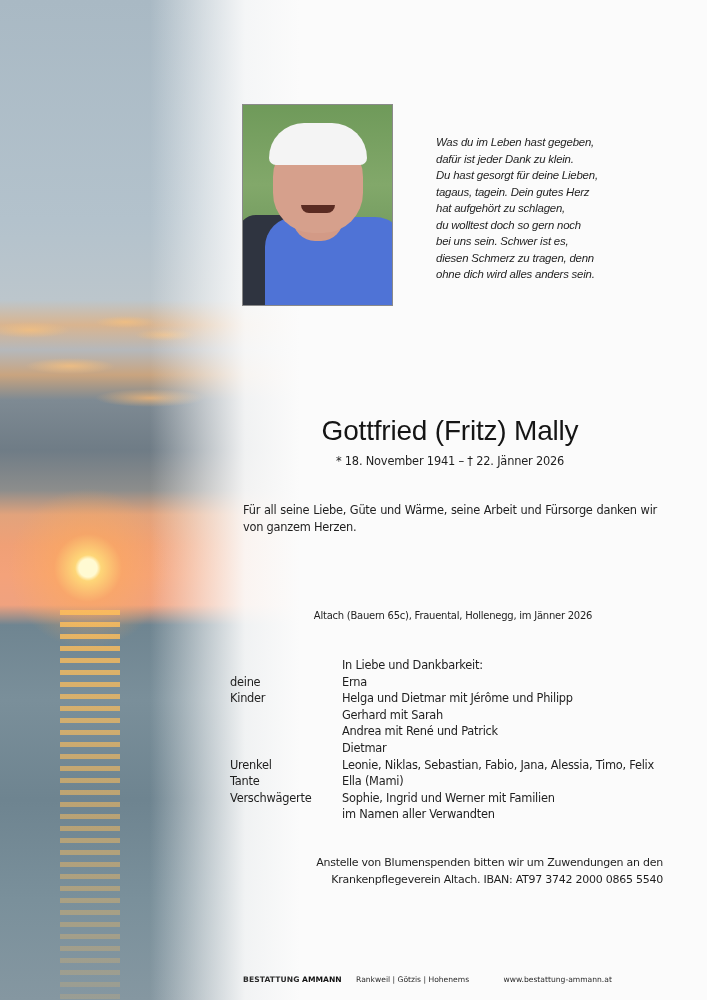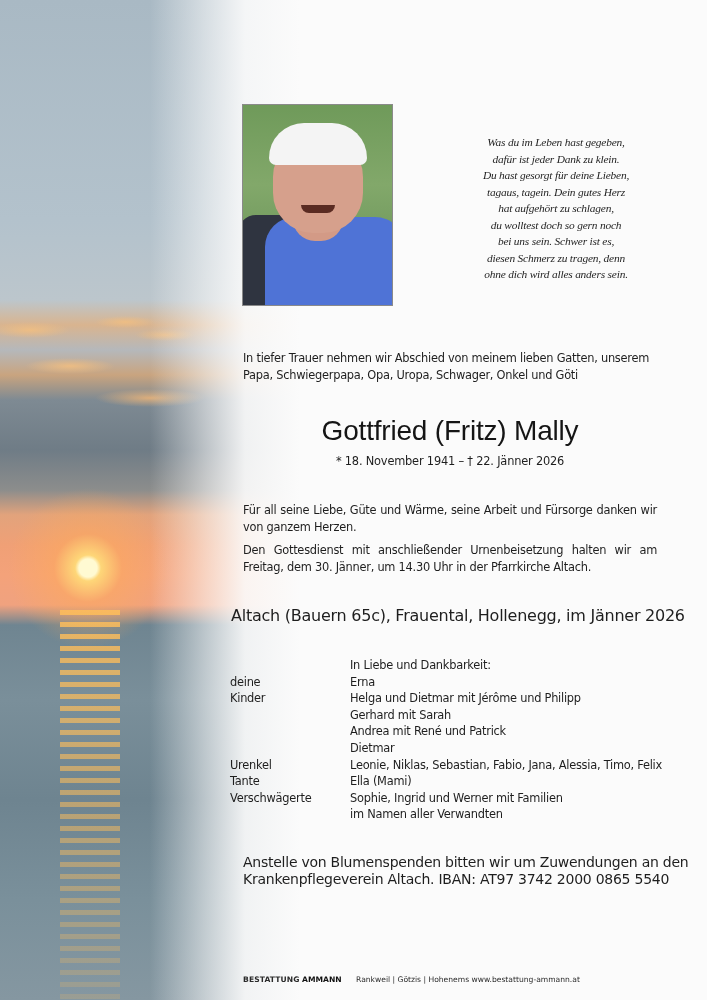--- a/index.html
+++ b/index.html
@@ -52,22 +52,22 @@
   }
   .portrait .jacket { position: absolute; left: -5px; top: 110px; width: 60px; height: 100px; background: #2f3440; border-radius: 18px 18px 0 0; }
   .portrait .shirt { position: absolute; left: 22px; top: 112px; width: 140px; height: 100px; background: #4f73d6; border-radius: 30px 30px 0 0; }
   .portrait .neck { position: absolute; left: 50px; top: 100px; width: 50px; height: 36px; background: #d39a86; border-radius: 0 0 22px 22px; }
   .portrait .head { position: absolute; left: 30px; top: 28px; width: 90px; height: 100px; background: #d6a08c; border-radius: 44px 44px 40px 40px; }
   .portrait .hair { position: absolute; left: 26px; top: 18px; width: 98px; height: 42px; background: #f4f4f4; border-radius: 50px 50px 10px 10px; }
   .portrait .mouth { position: absolute; left: 58px; top: 100px; width: 34px; height: 8px; background: #5a2b22; border-radius: 0 0 14px 14px; }
 
   .poem {
     position: absolute; left: 436px; top: 134px; width: 240px;
-    font-family: Liberation Serif, serif; font-style: italic;
-    font-size: 11.4px; line-height: 16.5px; color: #1e1e1e; letter-spacing: -0.2px; text-align: center;
+    font-family: Liberation Sans, sans-serif; font-style: italic;
+    font-size: 11.4px; line-height: 16.5px; color: #1e1e1e; letter-spacing: -0.2px;
   }
   .poem div { white-space: nowrap; }
 
   .intro {
     position: absolute; left: 243px; top: 350px; width: 420px;
     font-size: 11.4px; line-height: 17px; letter-spacing: -0.25px;
   }
   .intro div { white-space: nowrap; }
 
   .name {
@@ -82,46 +82,46 @@
 
   .thanks {
     position: absolute; left: 243px; top: 502px; width: 414px;
     font-size: 11.4px; line-height: 17px; text-align: justify; letter-spacing: -0.25px;
   }
   .service {
     position: absolute; left: 243px; top: 542px; width: 414px;
     font-size: 11.4px; line-height: 17px; text-align: justify; letter-spacing: -0.25px;
   }
   .place-date {
-    position: absolute; left: 231px; top: 607px; width: 420px;
-    font-size: 16px; line-height: 17px; letter-spacing: -0.25px; white-space: nowrap;
+    position: absolute; left: 243px; top: 607px; width: 420px;
+    font-size: 10px; line-height: 17px; letter-spacing: -0.25px; white-space: nowrap; text-align: center;
   }
 
   .mourners {
     position: absolute; left: 230px; top: 657px; width: 440px;
     font-size: 11.4px; line-height: 16.6px; letter-spacing: -0.25px;
   }
-  .mourners .row { display: flex; white-space: nowrap; gap: 8px; }
+  .mourners .row { display: flex; white-space: nowrap; }
   .mourners .role { width: 100px; padding-right: 12px; flex: none; }
   .mourners .names { flex: 1; }
 
   .donation {
     position: absolute; left: 243px; top: 854px; width: 420px;
-    font-size: 14px; line-height: 17px; letter-spacing: -0.25px;
+    font-size: 11px; line-height: 17px; letter-spacing: -0.25px; text-align: right;
   }
   .donation div { white-space: nowrap; }
 
   .footer {
     position: absolute; left: 243px; top: 974px; width: 460px;
     font-size: 7.6px; line-height: 12px; color: #2a2a2a; white-space: nowrap;
   }
   .footer .firm-a { font-weight: bold; letter-spacing: 0.1px; }
   .footer .firm-b { font-weight: bold; color: #111; }
   .footer .locs { margin-left: 12px; margin-top: 30px; }
-  .footer .url { margin-left: 0; }
+  .footer .url { margin-left: 32px; }
 </style>
 </head>
 <body>
 
 <div class="bg-scene"></div>
 <div class="bg-clouds"></div>
 <div class="bg-sunpath"></div>
 <div class="bg-fade"></div>
 
 <div class="content">
@@ -140,30 +140,25 @@
     <div>dafür ist jeder Dank zu klein.</div>
     <div>Du hast gesorgt für deine Lieben,</div>
     <div>tagaus, tagein. Dein gutes Herz</div>
     <div>hat aufgehört zu schlagen,</div>
     <div>du wolltest doch so gern noch</div>
     <div>bei uns sein. Schwer ist es,</div>
     <div>diesen Schmerz zu tragen, denn</div>
     <div>ohne dich wird alles anders sein.</div>
   </div>
 
-  <div class="intro">
-    <div>In tiefer Trauer nehmen wir Abschied von meinem lieben Gatten, unserem</div>
-    <div>Papa, Schwiegerpapa, Opa, Uropa, Schwager, Onkel und Göti</div>
-  </div>
 
   <div class="name">Gottfried (Fritz) Mally</div>
   <div class="dates">* 18. November 1941  –  † 22. Jänner 2026</div>
 
   <div class="thanks">Für all seine Liebe, Güte und Wärme, seine Arbeit und Fürsorge danken wir von ganzem Herzen.</div>
-  <div class="service">Den Gottesdienst mit anschließender Urnenbeisetzung halten wir am Freitag, dem 30. Jänner, um 14.30 Uhr in der Pfarrkirche Altach.</div>
 
   <div class="place-date">Altach (Bauern 65c), Frauental, Hollenegg, im Jänner 2026</div>
 
   <div class="mourners">
     <div class="row">
       <span class="role"></span>
       <span class="names">In Liebe und Dankbarkeit:</span>
     </div>
     <div class="row">
       <span class="role">deine</span>

